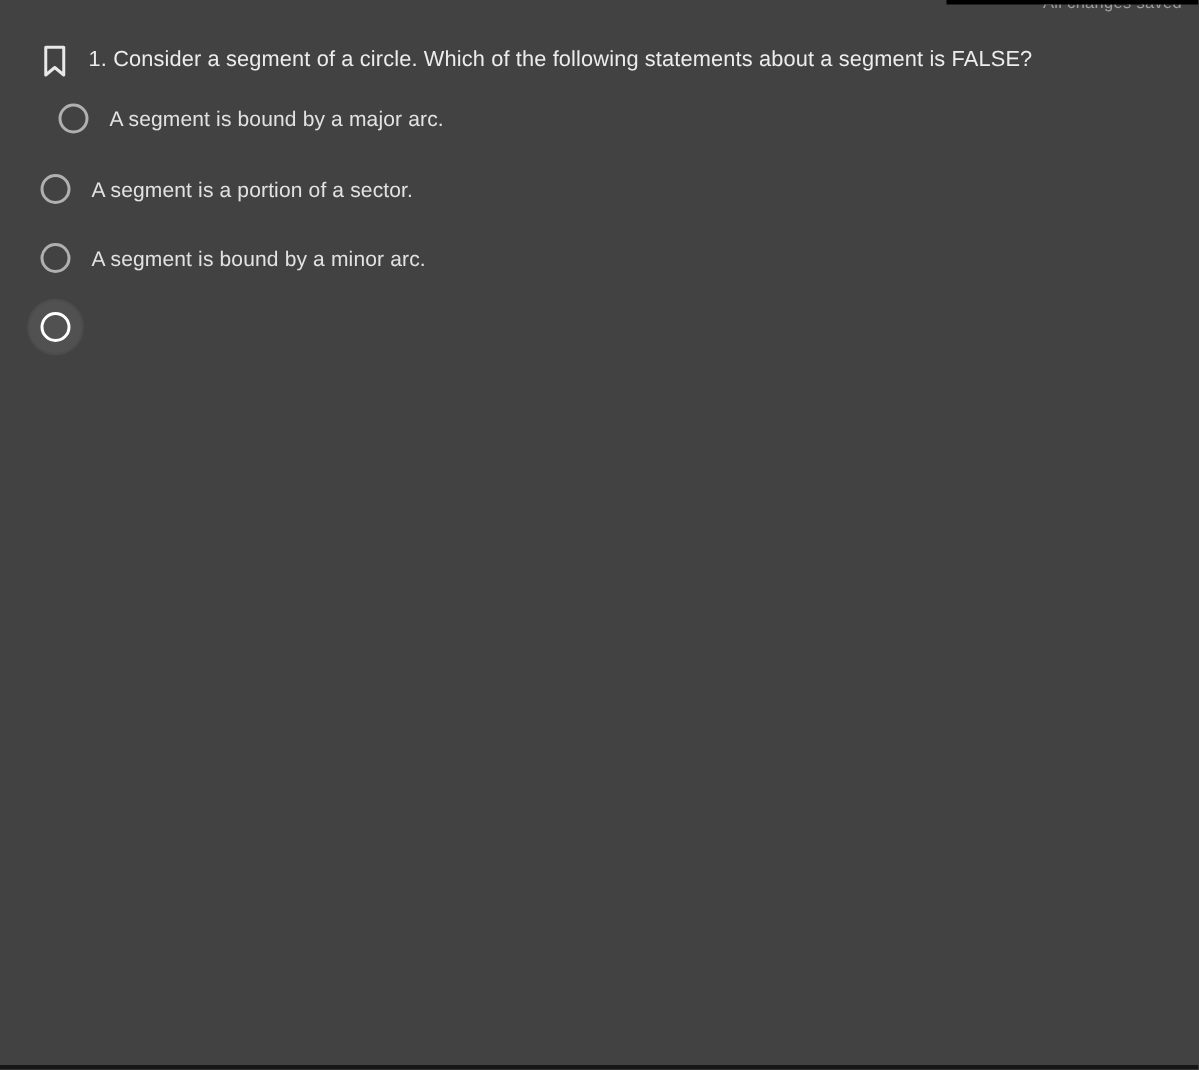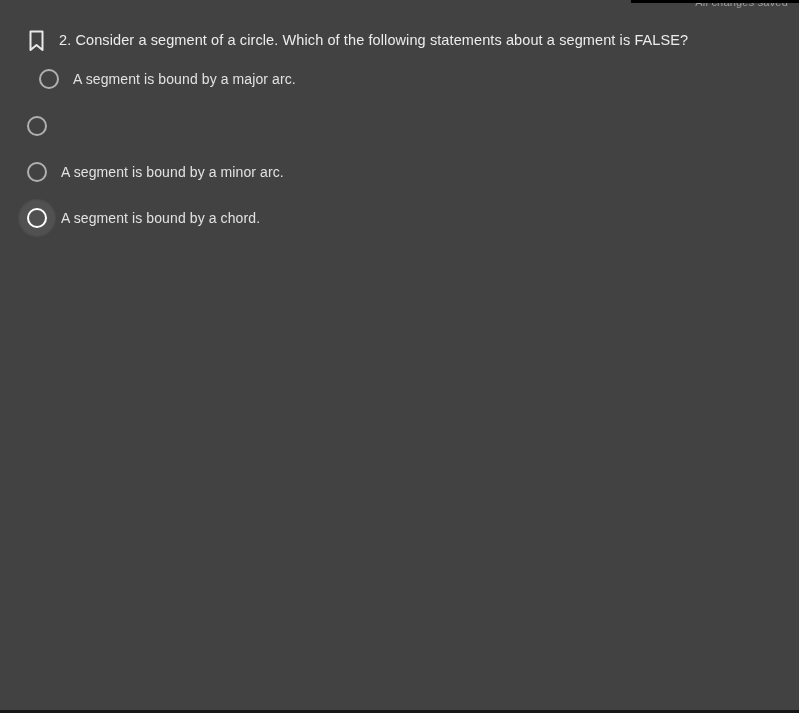--- a/index.html
+++ b/index.html
@@ -73,33 +73,33 @@
 <div class="top-strip"></div>
 <div class="status">All changes saved</div>
 <div class="bottom-strip"></div>
 
 <div class="question-row">
   <span class="bookmark">
     <svg width="17" height="22" viewBox="0 0 17 22" fill="none">
       <path d="M2.5 1.5 H14.5 V20 L8.5 15 L2.5 20 Z" stroke="#e8e8e8" stroke-width="2" stroke-linejoin="round" fill="none"></path>
     </svg>
   </span>
-  <div class="question-text">2. Consider a segment of a circle. Which of the following statements about a segment is FALSE?</div>
+  <div class="question-text">1. Consider a segment of a circle. Which of the following statements about a segment is FALSE?</div>
 </div>
 
 <div class="option option-1">
   <span class="radio"></span>
   <span class="option-label">A segment is bound by a major arc.</span>
 </div>
 
 <div class="option option-2">
   <span class="radio"></span>
+  <span class="option-label">A segment is a portion of a sector.</span>
 </div>
 
 <div class="option option-3">
   <span class="radio"></span>
   <span class="option-label">A segment is bound by a minor arc.</span>
 </div>
 
 <div class="option option-4 focused">
   <span class="radio"></span>
-  <span class="option-label">A segment is bound by a chord.</span>
 </div>
 
 </body></html>

